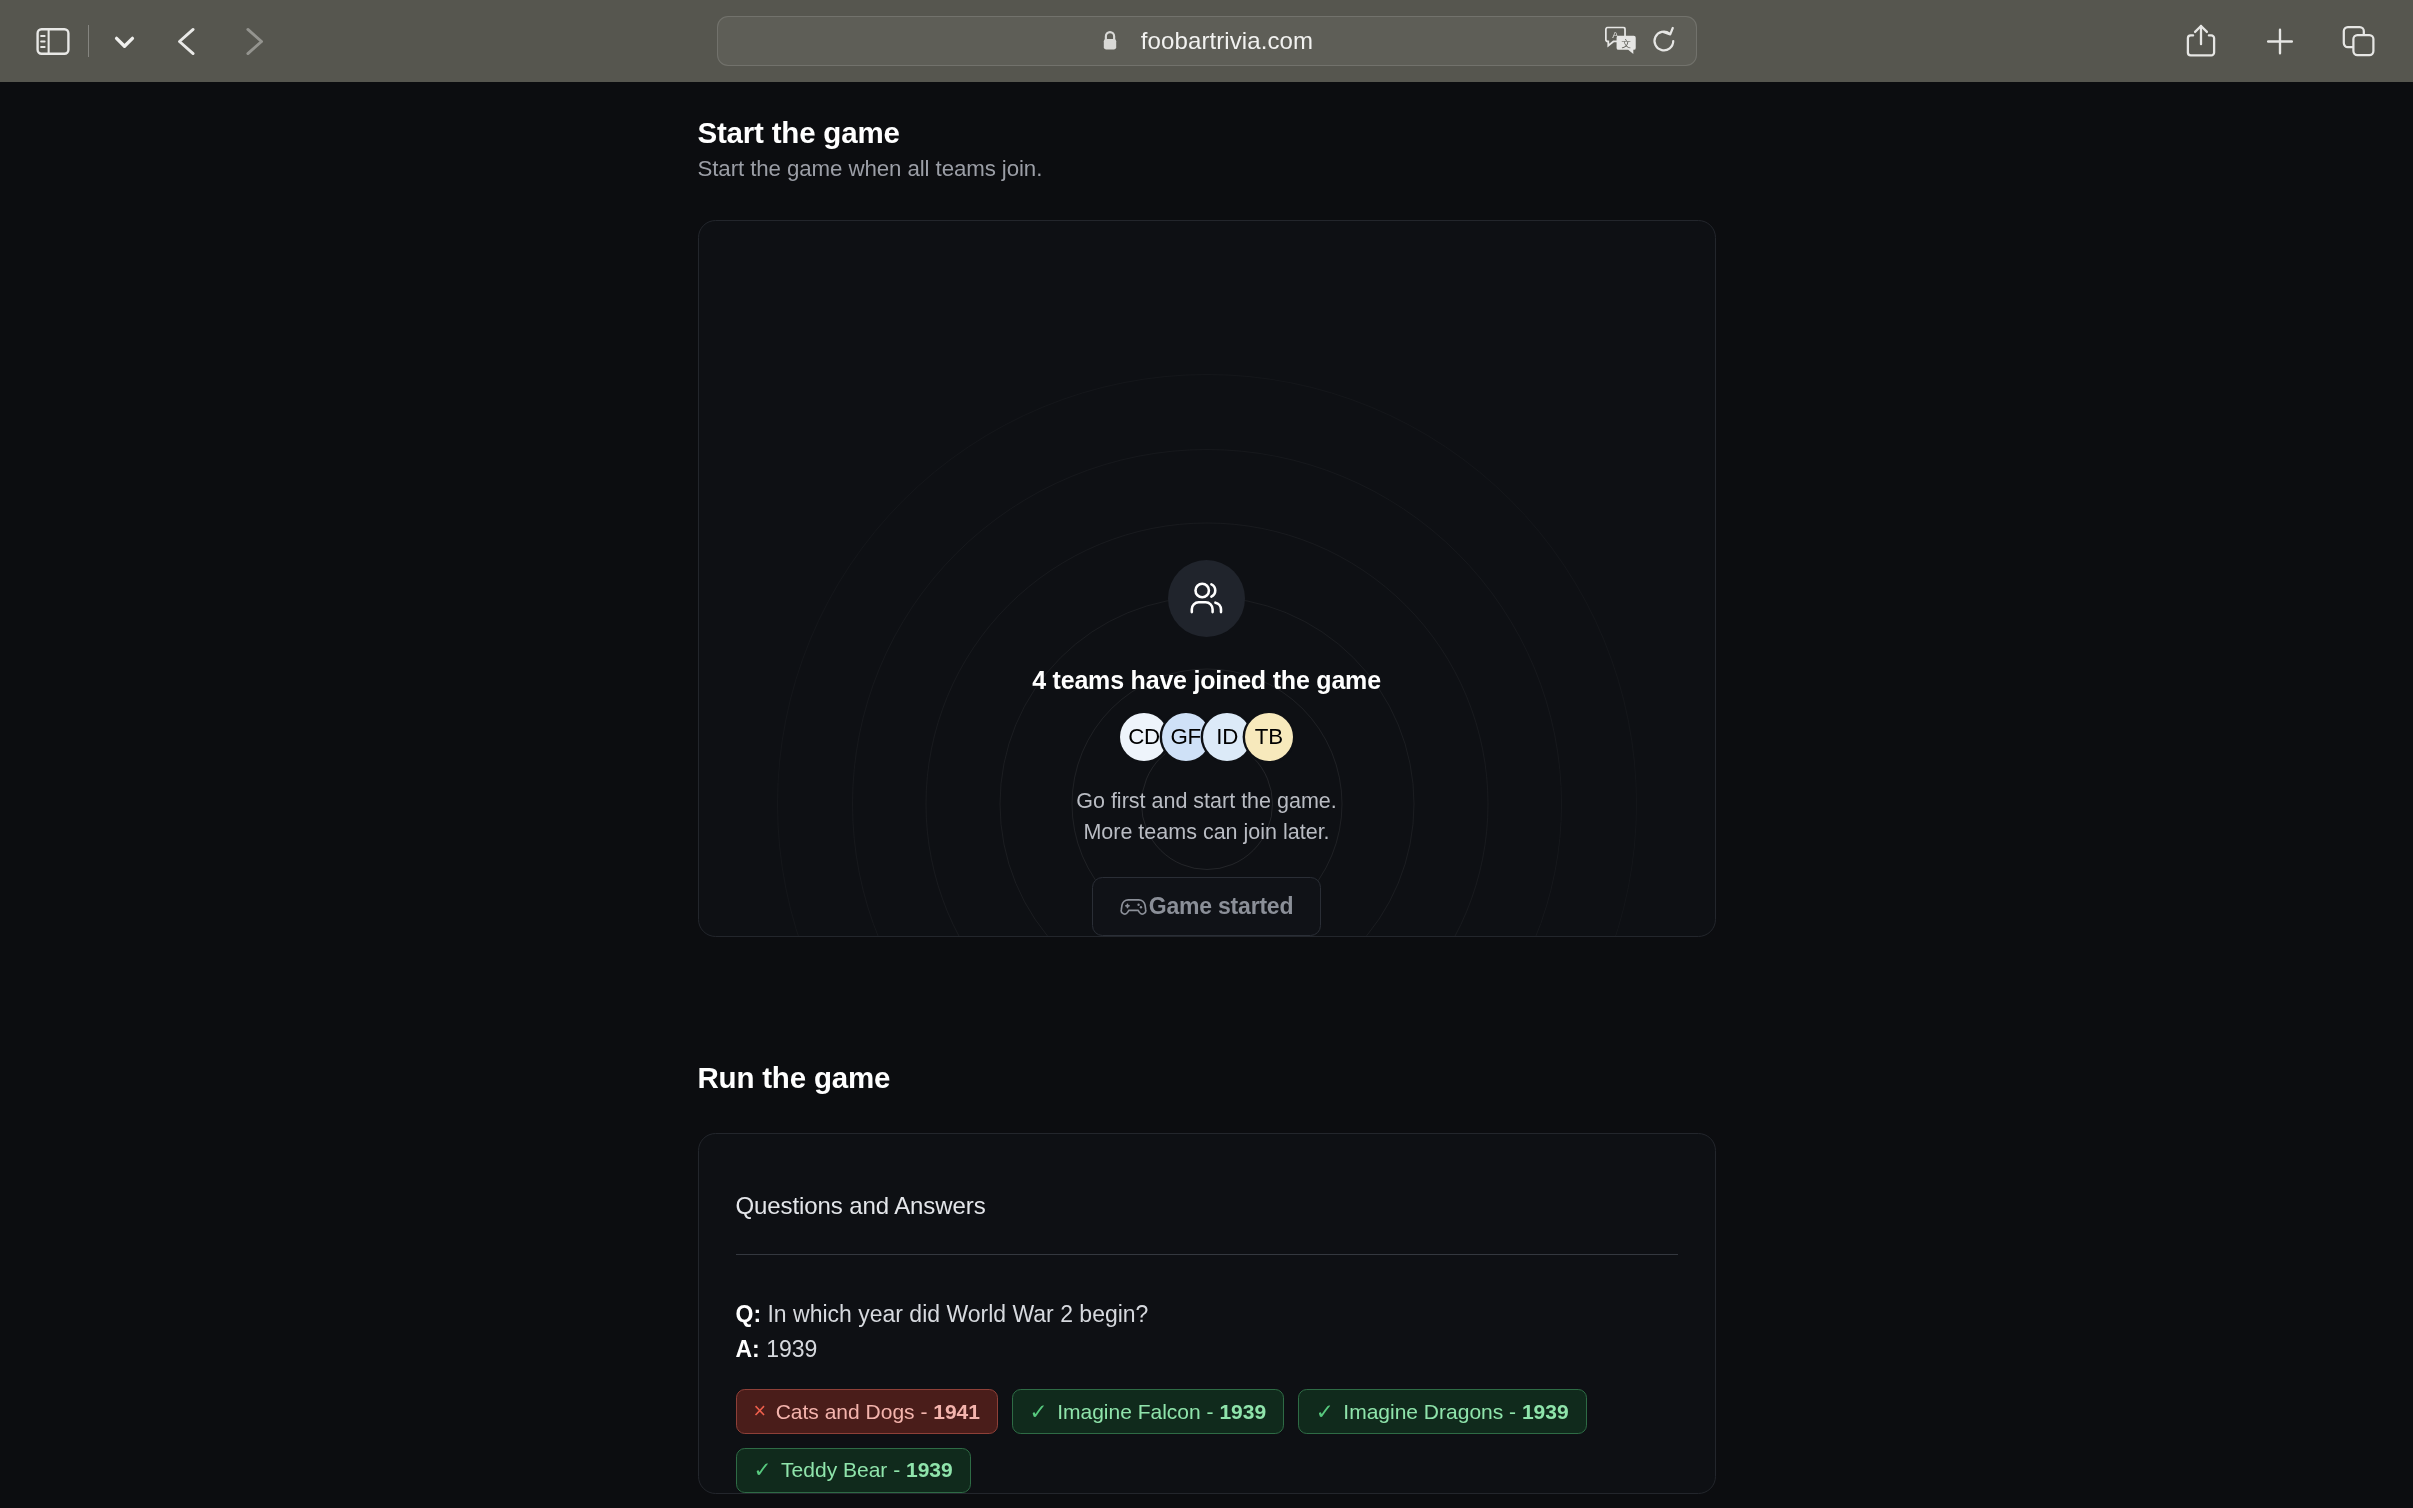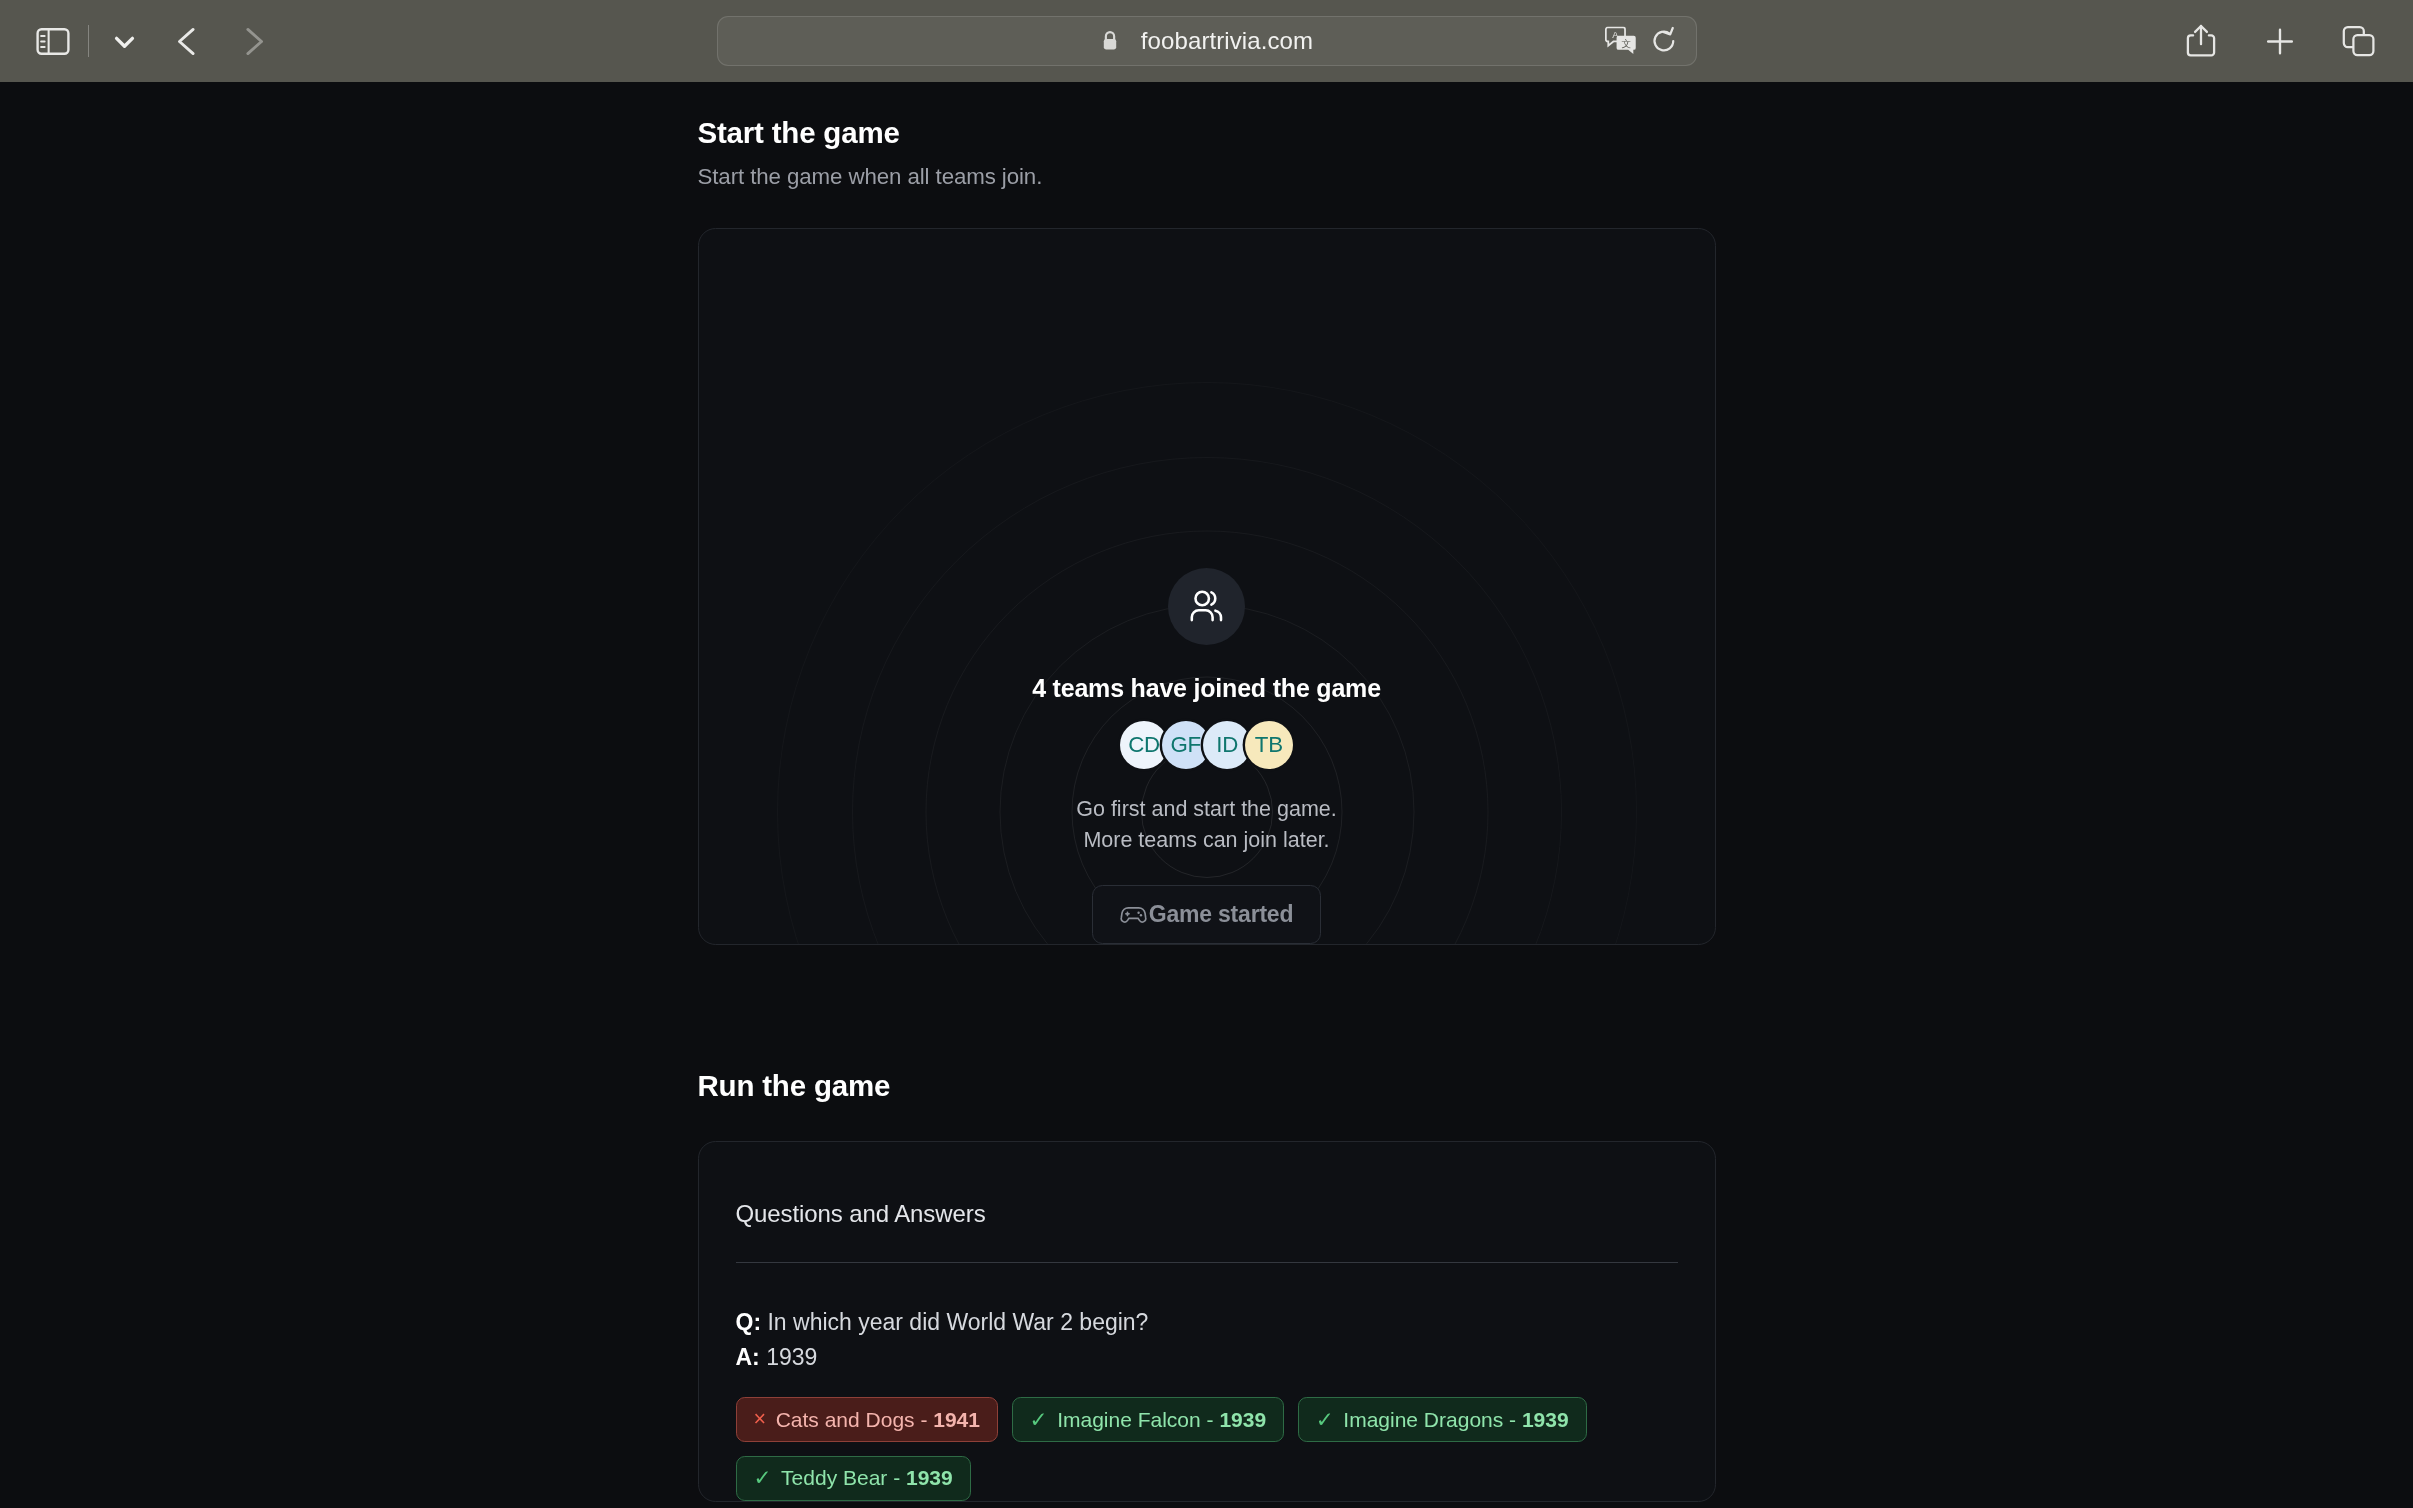--- a/index.html
+++ b/index.html
@@ -109,21 +109,21 @@
 
   .section-title {
     color: #ffffff;
     font-size: 29.5px;
     font-weight: bold;
     letter-spacing: -0.2px;
   }
   .section-sub {
     color: #9b9ea6;
     font-size: 22.3px;
-    margin-top: 14px;
+    margin-top: 6px;
     letter-spacing: -0.1px;
   }
 
   
   .radar-card {
     position: relative;
     margin-top: 38px;
     width: 1018px;
     height: 717px;
     border-radius: 17.6px;
@@ -187,21 +187,21 @@
     display: flex;
     align-items: center;
   }
   .avatar {
     width: 48px;
     height: 48px;
     border-radius: 50%;
     display: flex;
     align-items: center;
     justify-content: center;
-    color: #0f766e;
+    color: #000000;
     font-size: 22.3px;
     letter-spacing: -0.2px;
     margin-left: -6.4px;
     box-shadow: 0 0 0 2.4px #0e1014;
   }
   .avatar:first-child { margin-left: 0; }
 
   .radar-copy {
     position: relative;
     z-index: 2;

